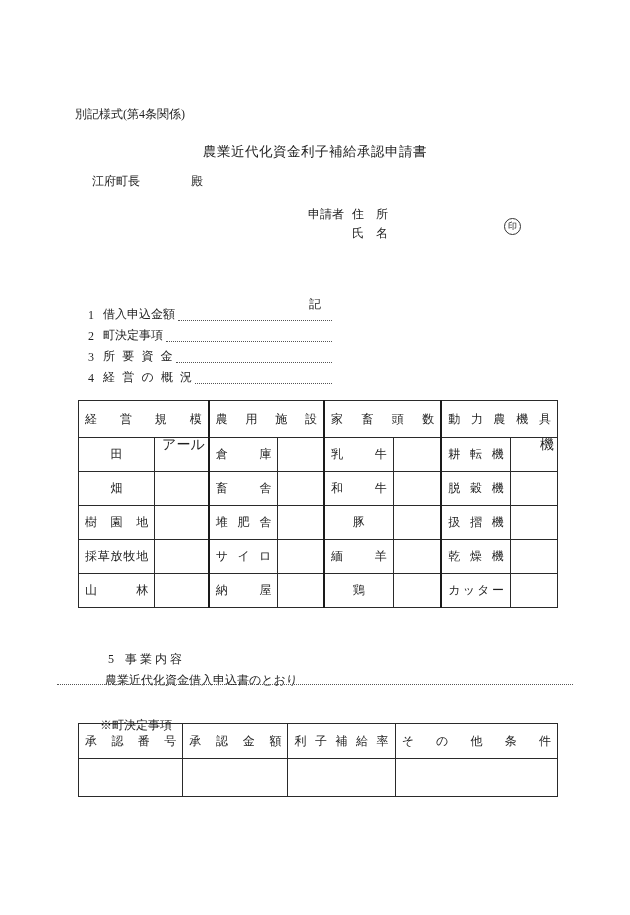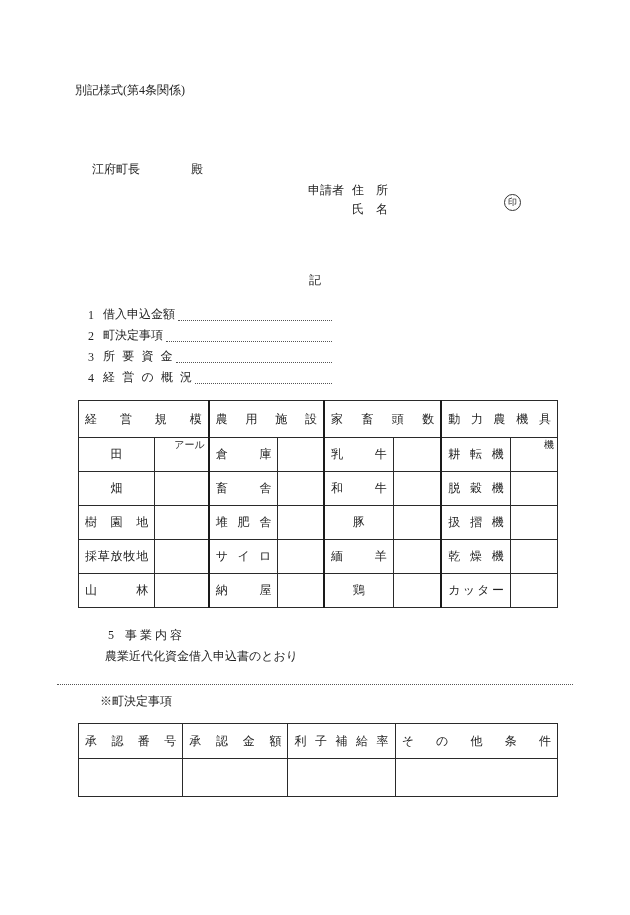--- a/index.html
+++ b/index.html
@@ -5,59 +5,60 @@
   html,body{margin:0;padding:0;background:#ffffff;}
   .page{
     position:relative;
     width:630px;height:915px;
     background:#ffffff;
     font-family:"Liberation Serif","DejaVu Serif",serif;
     color:#1f1f1f;
     font-size:12px;
     overflow:hidden;
   }
-  .abs{position:absolute;white-space:pre;}
+  .abs{position:absolute;white-space:pre;margin-top:24px;}
   .doc-title{left:0;right:0;text-align:center;font-size:13.5px;letter-spacing:.5px;}
   .centered{left:0;right:0;text-align:center;}
   .seal{
     display:inline-block;width:15px;height:15px;border:1px solid #333;border-radius:50%;
     font-size:9px;line-height:15px;text-align:center;vertical-align:middle;
   }
   
   .item-row{position:absolute;left:88px;width:244px;display:flex;align-items:flex-end;}
   .item-no{flex:none;width:15px;}
   .item-label{flex:none;white-space:pre;font-family:Liberation Mono, monospace;}
   .leader{flex:1;border-bottom:1px dotted #555;margin:0 0 2px 3px;height:1px;}
   
   table{border-collapse:collapse;table-layout:fixed;}
   .main-table{position:absolute;left:78px;top:400px;width:480px;border:1.5px solid #1a1a1a;}
   .main-table th,.main-table td{border:1px solid #2a2a2a;padding:0;font-weight:normal;font-size:12px;}
   .main-table th{height:36px;}
   .main-table td{height:33px;position:relative;}
   .gsep{border-left:2.5px solid #1a1a1a !important;}
   .just{display:flex;justify-content:space-between;align-items:center;padding:0 6px;height:100%;}
-  .unit{position:absolute;top:1px;right:3px;font-size:10px;line-height:11px;white-space:nowrap;}
+  .unit{position:absolute;top:1px;right:3px;font-size:14px;line-height:11px;white-space:nowrap;}
   .valcell{background:#fff;}
   
   .dotted-rule{position:absolute;left:57px;width:516px;border-top:1px dotted #555;height:0;}
   
   .approval-table{position:absolute;left:78px;top:723px;width:480px;border:1.5px solid #1a1a1a;}
   .approval-table th,.approval-table td{border:1px solid #2a2a2a;padding:0;font-weight:normal;font-size:12px;}
   .approval-table th{height:34px;}
   .approval-table td{height:37px;}
 </style>
 </head>
 <body>
 
 <div class="page">
 
   <div class="abs" style="left:75px;top:82px;">別記様式(第4条関係)</div>
 
-
-  <div class="abs" style="left:92px;top:161px;"><span>江府町長</span><span style="display:inline-block;width:51px;"></span><span>殿</span></div>
+  <div class="abs doc-title" style="top:119px;">農業近代化資金利子補給承認申請書</div>
+
+  <div class="abs" style="left:92px;top:149px;"><span>江府町長</span><span style="display:inline-block;width:51px;"></span><span>殿</span></div>
 
   <div class="abs" style="left:308px;top:182px;"><span>申請者</span><span style="display:inline-block;width:8px;"></span><span>住　所</span></div>
 
   <div class="abs" style="left:352px;top:201px;"><span>氏　名</span></div>
 
   <div class="abs" style="left:504px;top:194px;"><span class="seal">印</span></div>
 
 
   <div class="abs centered" style="top:272px;">記</div>
 

